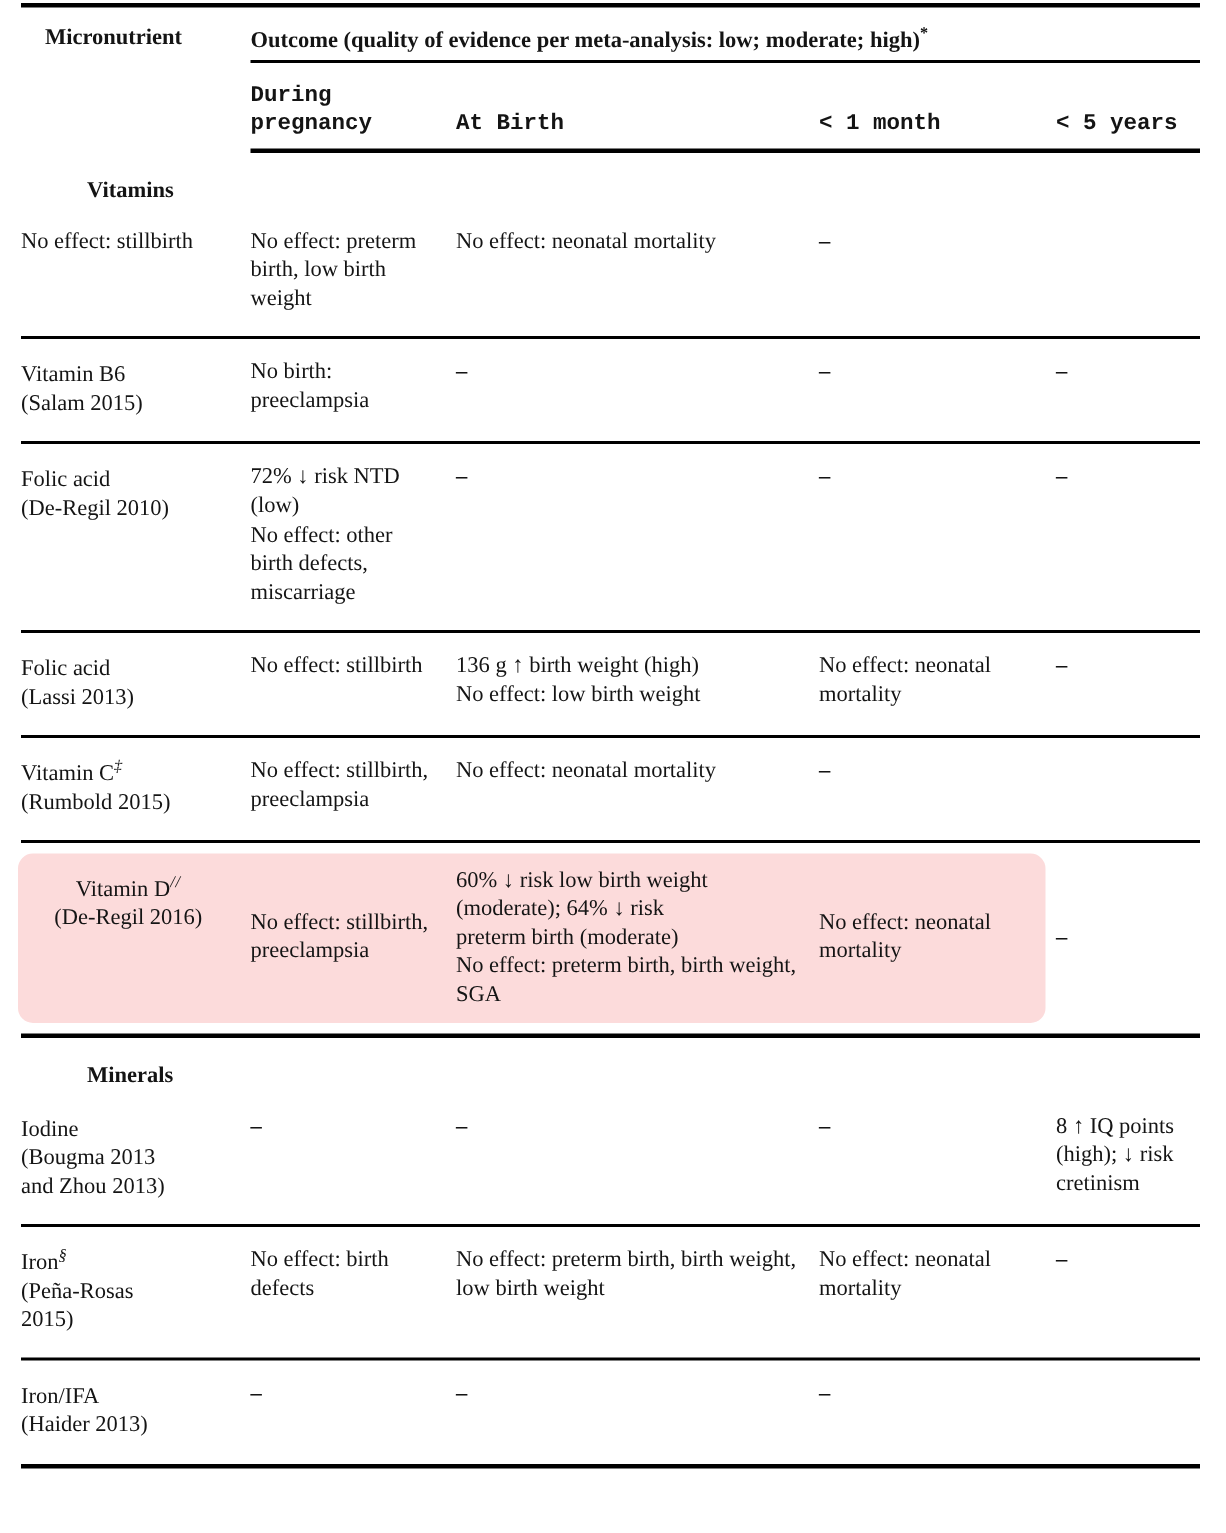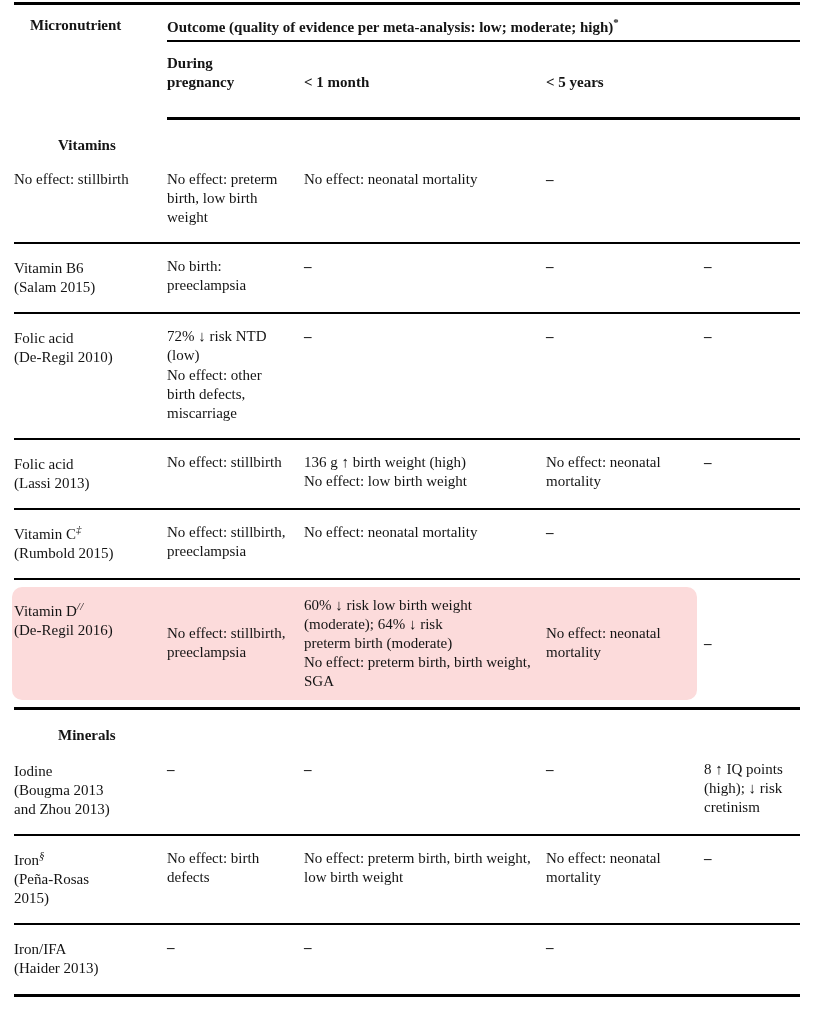--- a/index.html
+++ b/index.html
@@ -19,21 +19,22 @@
   
   .hdr1 { display: grid; grid-template-columns: 153px 1fr; padding-top: 11px; }
   .hdr1 .h-micro { font-weight: bold; padding-right: 10px; margin-left: 16px; }
   .hdr1 .h-outcome { font-weight: bold; border-bottom: 2px solid #000; padding-bottom: 3px; }
   sup.ast { font-weight: bold; font-size: 0.72em; }
 
   
   .hdr2 {
     display: grid; grid-template-columns: 153px 137px 242px 158px 96px;
     align-items: end; position: relative;
-    padding: 12px 0 28px 0;
+    padding: 12px 0 10px 0;
+    font-family: Liberation Mono, monospace;
   }
   .hdr2::after {
     content: ""; position: absolute; left: 153px; right: 0; bottom: 0;
     height: 3px; background: #000;
   }
   .subhead { font-weight: bold; white-space: pre-line; padding-right: 10px; }
 
   
   .row {
     display: grid; grid-template-columns: 153px 137px 242px 158px 96px;
@@ -52,37 +53,38 @@
   .dash { font-weight: bold; }
 
   
   .row.highlight { position: relative; z-index: 0; padding: 16px 0; align-items: center; border-bottom-width: 3px; }
   .row.highlight::before {
     content: ""; position: absolute; z-index: -1;
     left: -2px; right: 103px; top: 7px; bottom: 7px;
     background: var(--hl, #fcdbdb);
     border-radius: 10px;
   }
-  .row.highlight .name-cell { align-self: start; padding-top: 4px; }
+  .row.highlight .name-cell { align-self: start; padding-top: 4px; text-align: center; }
 </style>
 </head>
 <body>
 
 <div class="page">
   <div class="rule-top"></div>
 
   <div class="hdr1">
     <div class="h-micro">Micronutrient</div>
     <div class="h-outcome"><span>Outcome (quality of evidence per meta-analysis: low; moderate; high)</span><sup class="ast">*</sup></div>
   </div>
 
   <div class="hdr2">
     <div class="subhead"></div>
     <div class="subhead">During
 pregnancy</div>
+    <div class="subhead">At Birth</div>
     <div class="subhead">&lt; 1 month</div>
     <div class="subhead">&lt; 5 years</div>
   </div>
 
   <div class="row section">
     <div class="cell section-title">Vitamins</div>
   </div>
 
   <div class="row">
     <div class="cell">No effect: stillbirth</div>

